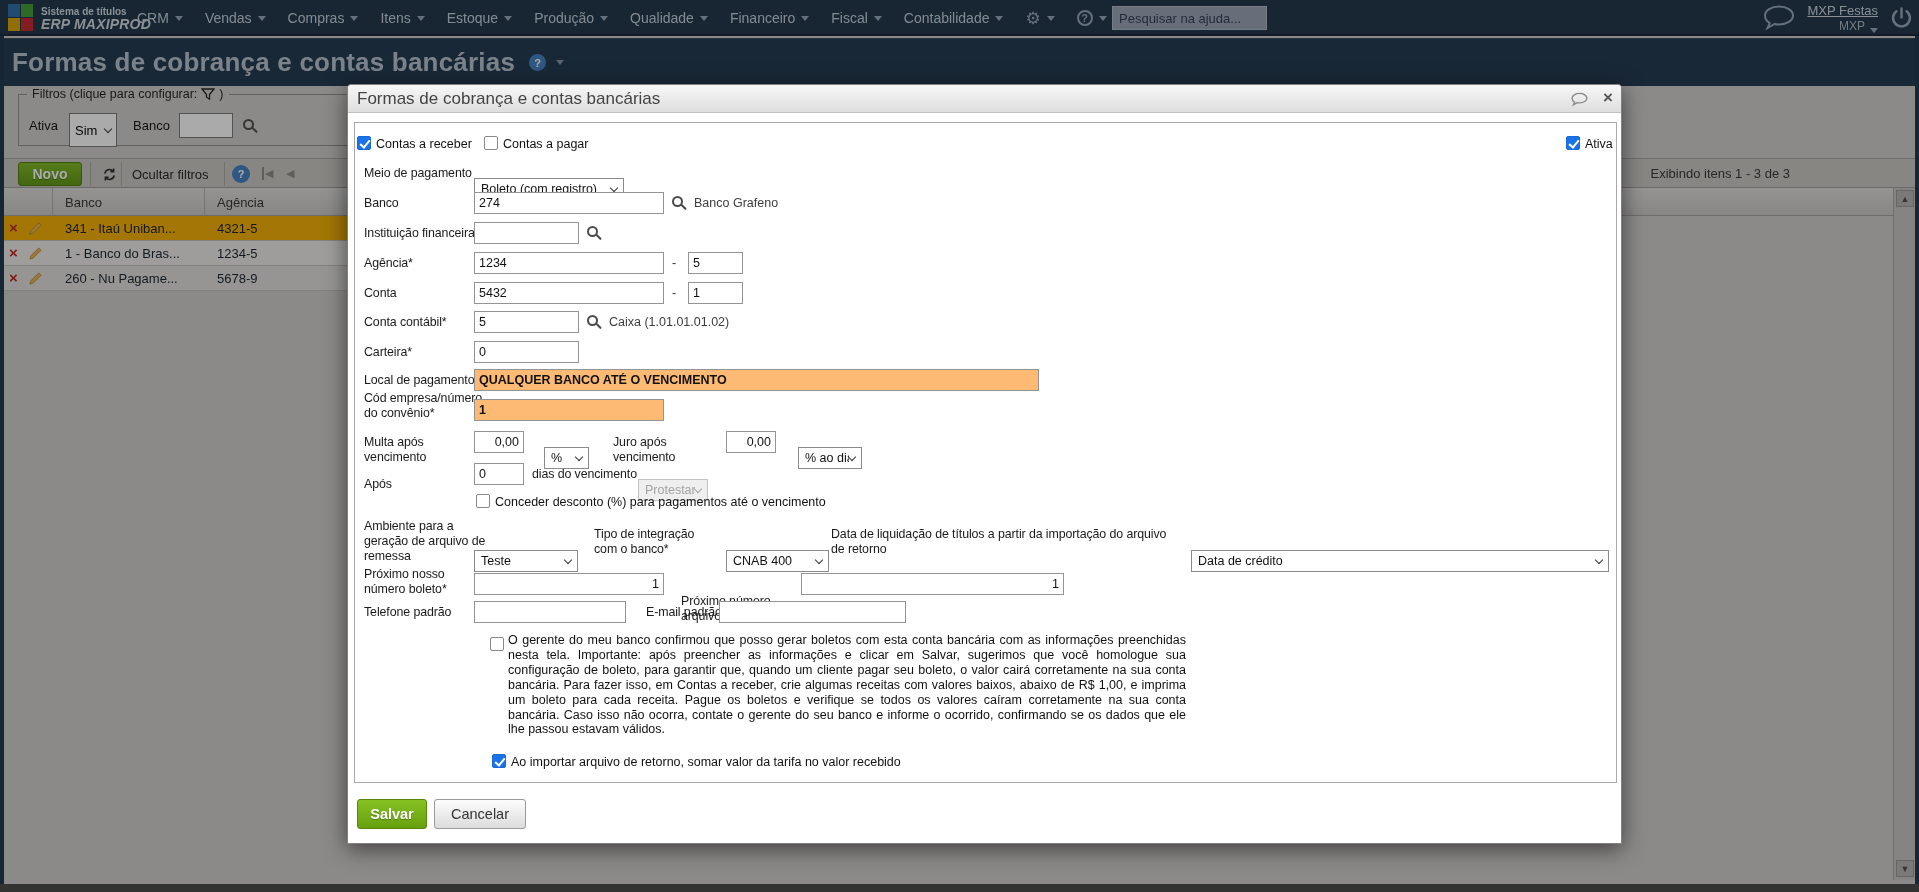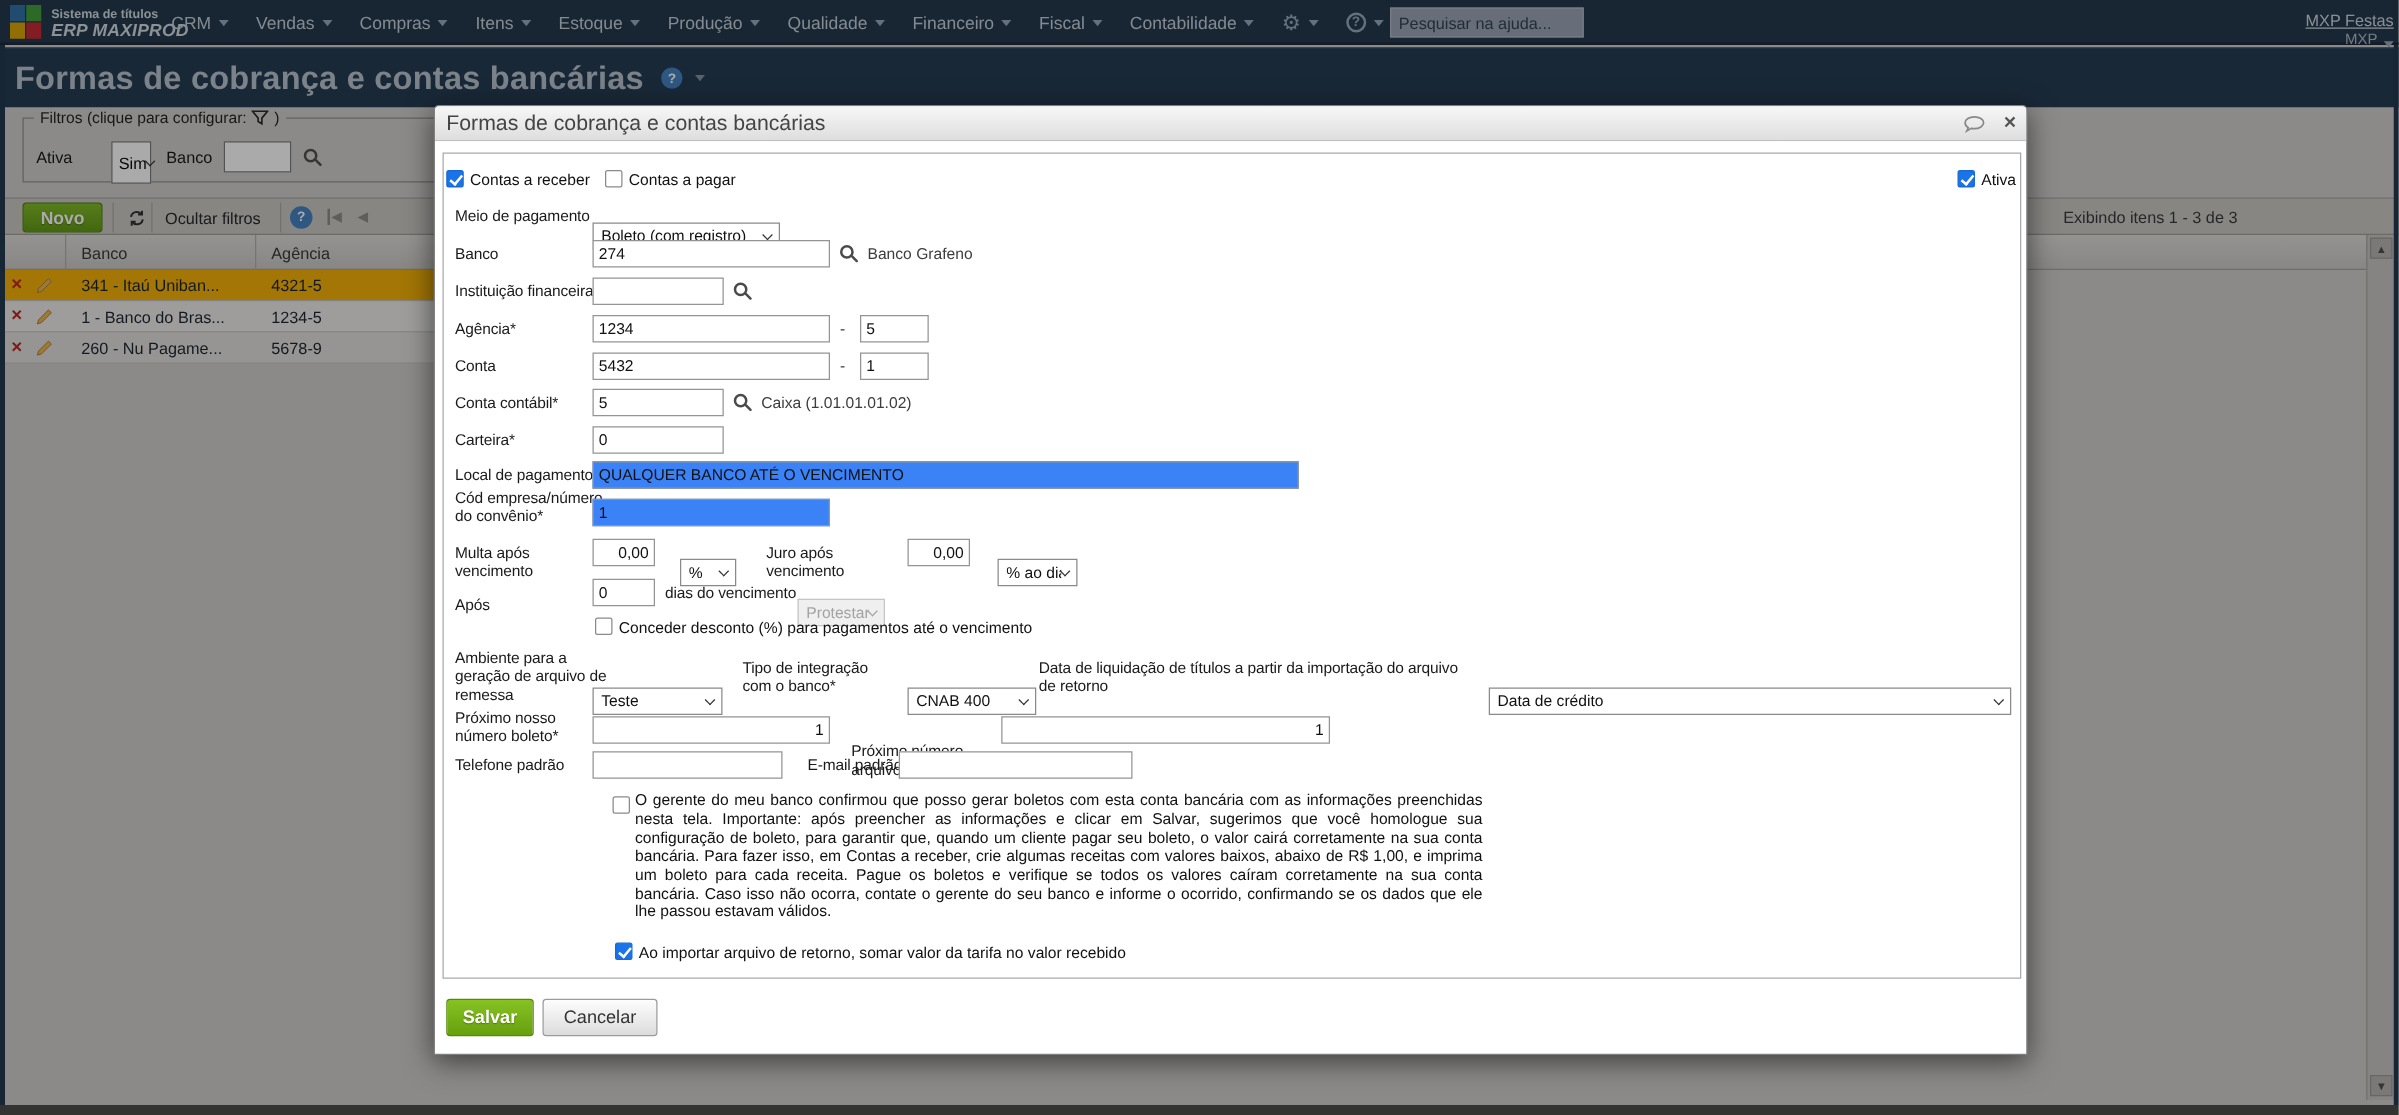--- a/index.html
+++ b/index.html
@@ -13,36 +13,36 @@
   .logo-squares i { display:block; }
   .brand { color:#cfd7de; line-height:13px; }
   .brand .b1 { font-size:10px; font-weight:700; }
   .brand .b2 { font-size:14px; font-weight:700; font-style:italic; letter-spacing:0.2px; }
   .menus { position:absolute; left:126px; top:0; height:36px; display:flex; align-items:center; }
   .navitem { display:flex; align-items:center; gap:6px; padding:0 11px; height:36px; color:#c3cdd8; font-size:14px; cursor:pointer; }
   .tri { width:0; height:0; border-left:4px solid transparent; border-right:4px solid transparent; border-top:5px solid #93a5b6; }
   .qcircle { width:16px; height:16px; border:2px solid #93a5b6; border-radius:50%; color:#93a5b6; font-size:11px; font-weight:700; display:inline-flex; align-items:center; justify-content:center; }
   .navsearch { position:absolute; left:1112px; top:6px; width:155px; height:24px; background:#97a2b4; border:1px solid #aeb8c6; color:#243447; font-size:13px; padding:0 6px; }
   .navsearch::placeholder { color:#2c3d50; opacity:1; }
-  .nav-right { position:absolute; right:4px; top:0; height:36px; display:flex; align-items:center; gap:10px;flex-direction:column; }
+  .nav-right { position:absolute; right:4px; top:0; height:36px; display:flex; align-items:center; gap:10px; }
   .account { text-align:right; line-height:14px; }
   .account .acc1 { color:#ccd5de; font-size:13px; text-decoration:underline; cursor:pointer; }
   .account .acc2 { color:#aab6c2; font-size:12px; display:inline-flex; align-items:flex-end; gap:5px; }
 
   
   .titlebar { position:absolute; left:0; top:38px; width:1919px; height:48px; background:#20364e; border-top:1px solid #31485f; display:flex; align-items:center; }
   .pagetitle { color:#b6c1cb; font-size:26px; font-weight:700; margin-left:12px; letter-spacing:0.2px; }
   .qbadge { width:17px; height:17px; border-radius:50%; background:#3f7fc1; color:#fff; font-size:11px; font-weight:700; display:inline-flex; align-items:center; justify-content:center; }
 
   
   .filters { position:absolute; left:0; top:86px; width:1919px; height:70px; background:#cfcdc9; }
   .fieldset { position:absolute; left:18px; top:8px; width:680px; height:52px; border:1px solid #8f8d89; }
   .legend { position:absolute; left:8px; top:-8px; background:#cfcdc9; padding:0 5px; font-size:12.5px; color:#1c1c1c; display:flex; align-items:center; gap:4px; }
   .flabel { position:absolute; font-size:13px; color:#111; }
-  .fsel { position:absolute; left:50px; top:18px; width:32px; height:25px; background:#fdfdfd; border:1px solid #777; display:flex; align-items:center; padding:16px 5px; font-size:13px;margin-left:20px; }
+  .fsel { position:absolute; left:50px; top:18px; width:48px; height:25px; background:#fdfdfd; border:1px solid #777; display:flex; align-items:center; padding:16px 5px; font-size:13px; }
   .finp { position:absolute; left:160px; top:18px; width:54px; height:25px; background:#fdfdfd; border:1px solid #777; font-size:13px; padding:0 4px; }
 
   
   .toolbar { position:absolute; left:0; top:158px; width:1919px; height:30px; background:#c9c7c2; border-top:1px solid #a5a39f; border-bottom:1px solid #9d9b97; }
   .novo-btn { position:absolute; left:18px; top:3px; width:64px; height:24px; background:linear-gradient(#7db823,#5f9710); border:1px solid #4b7d0a; border-radius:3px; color:#fff; font-weight:700; font-size:14px; display:flex; align-items:center; justify-content:center; text-shadow:0 1px 1px rgba(0,0,0,.35); cursor:pointer; }
   .tb-sep { position:absolute; top:3px; width:1px; height:24px; background:#a8a6a2; }
   .tb-btn { position:absolute; top:3px; height:24px; display:flex; align-items:center; font-size:13px; color:#222; padding:0 8px; cursor:pointer; }
   .pgicon { position:absolute; top:8px; font-size:11px; color:#8b8984; }
   .paging { position:absolute; right:129px; top:7px; font-size:13px; color:#333; }
 
@@ -71,21 +71,21 @@
   
   .modal { position:absolute; left:347px; top:84px; width:1275px; height:760px; background:#fff; border:1px solid #808080; border-radius:4px 4px 0 0; box-shadow:0 5px 22px rgba(0,0,0,.55); z-index:100; }
   .mhead { position:absolute; left:0; top:0; width:100%; height:28px; background:linear-gradient(#f7f7f7,#dedede); border-bottom:1px solid #c0c0c0; border-radius:4px 4px 0 0; }
   .mtitle { position:absolute; left:9px; top:4px; font-size:17px; color:#444; }
   .mclose { position:absolute; right:8px; top:3px; font-size:17px; font-weight:700; color:#555; cursor:pointer; }
   .mbubble { position:absolute; right:32px; top:7px; cursor:pointer; }
   .mbox { position:absolute; left:6px; top:37px; width:1263px; height:661px; border:1px solid #a9a9a9; background:#fff; }
 
   .lbl { position:absolute; left:16px; width:124px; font-size:12.4px; color:#1a1a1a; line-height:15px; letter-spacing:-0.1px; }
   .inp { position:absolute; height:22px; border:1px solid #949494; background:#fff; font-family:"Liberation Sans",sans-serif; font-size:12.5px; padding:0 4px; color:#111; }
-  .inp.ro { background:#3b82f6; }
+  .inp.ro { background:#fdba74;font-weight:bold; }
   .inp.tr { text-align:right; }
   .sel { position:absolute; height:22px; border:1px solid #8a8a8a; background:#fff; display:flex; align-items:center; padding:0 6px; font-size:12.5px; color:#111; cursor:pointer;margin-top:16px; }
   .sel .sv { white-space:nowrap; overflow:hidden; }
   .chev { width:6px; height:6px; border-right:1.6px solid #333; border-bottom:1.6px solid #333; transform:rotate(45deg); margin-left:auto; margin-top:-3px; flex:none; }
   .sel.dis { background:#efefef; border-color:#c5c5c5; color:#a3a3a3; cursor:default; }
   .sel.dis .chev { border-color:#a3a3a3; }
   .cb { position:absolute; width:14px; height:14px; background:#fff; border:1px solid #8a8a8a; border-radius:2px; cursor:pointer; }
   .cb.on { background:#1a73e8; border-color:#176ad6; }
   .cb.on::after { content:""; display:block; width:4px; height:8px; border:solid #fff; border-width:0 2px 2px 0; transform:rotate(40deg); margin:1px 0 0 4px; }
   .cblbl { position:absolute; font-size:12.5px; color:#111; }

